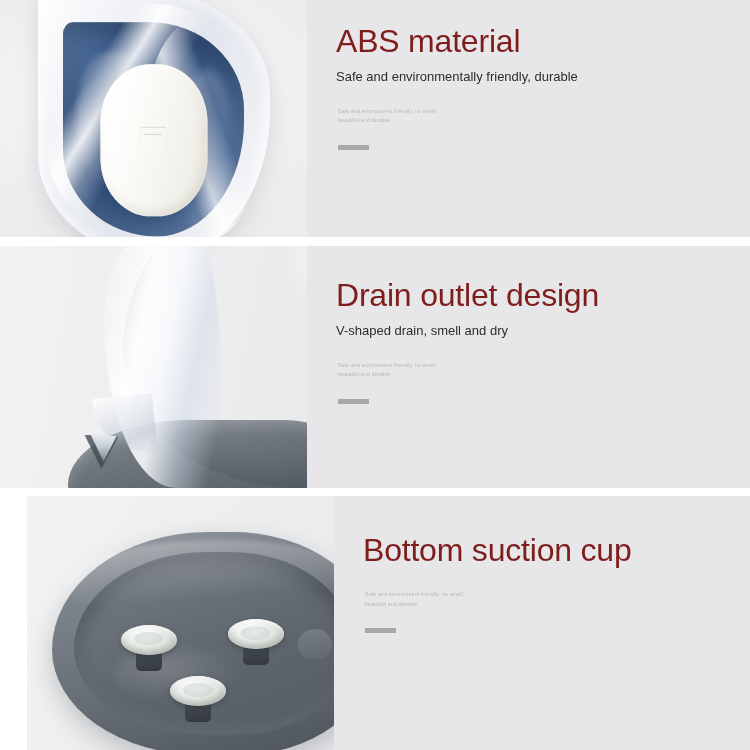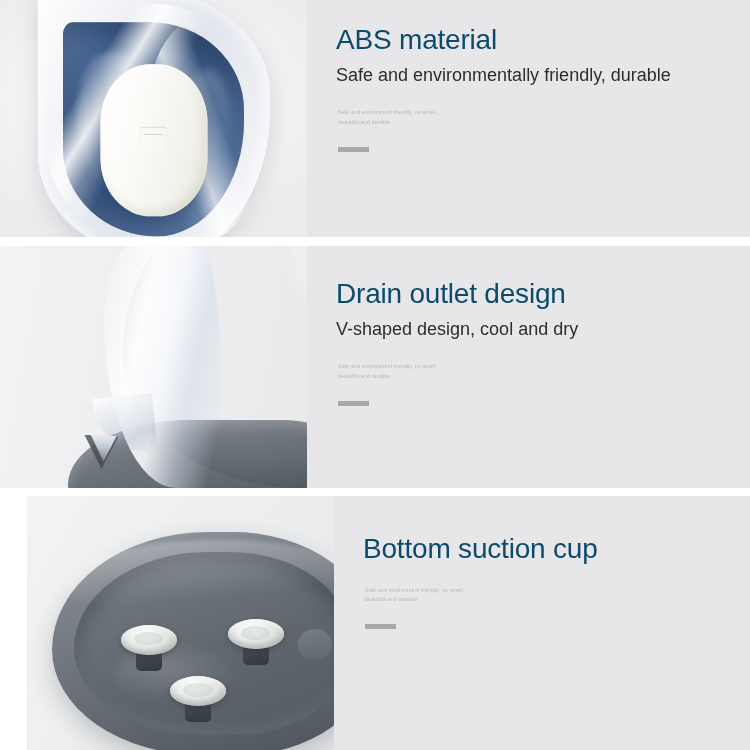--- a/index.html
+++ b/index.html
@@ -51,30 +51,30 @@
   
   .tblock {
     position: absolute;
     left: 29px;
   }
   .panel-1 .tblock { top: 25px; }
   .panel-2 .tblock { top: 33px; }
   .panel-3 .tblock { top: 38px; }
 
   .heading {
-    font-size: 28px;
+    font-size: 32px;
     font-weight: 400;
-    color: #0c4a6e;
+    color: #7f1d1d;
     letter-spacing: -0.2px;
     line-height: 1.06;
     margin: 0;
     white-space: nowrap;
   }
   .subheading {
-    font-size: 18px;
+    font-size: 13px;
     font-weight: 400;
     color: #2d2d2d;
     line-height: 1.2;
     margin: 10px 0 0 0;
     white-space: nowrap;
   }
   .fineprint {
     margin: 22px 0 0 2px;
     font-size: 5.2px;
     line-height: 1.85;
@@ -498,21 +498,21 @@
         <div class="p2-edge"></div>
         <div class="p2-spout-fin"></div>
         <div class="p2-vtip-dark"></div>
         <div class="p2-vtip"></div>
       </div>
     </div>
 
     <div class="textcol">
       <div class="tblock">
         <h2 class="heading">Drain outlet design</h2>
-        <p class="subheading">V-shaped design, cool and dry</p>
+        <p class="subheading">V-shaped drain, smell and dry</p>
         <div class="fineprint">
           <div>Safe and environment friendly, no smell,</div>
           <div>beautiful and durable</div>
         </div>
         <div class="accent-bar"></div>
       </div>
     </div>
 
   </section>
 

